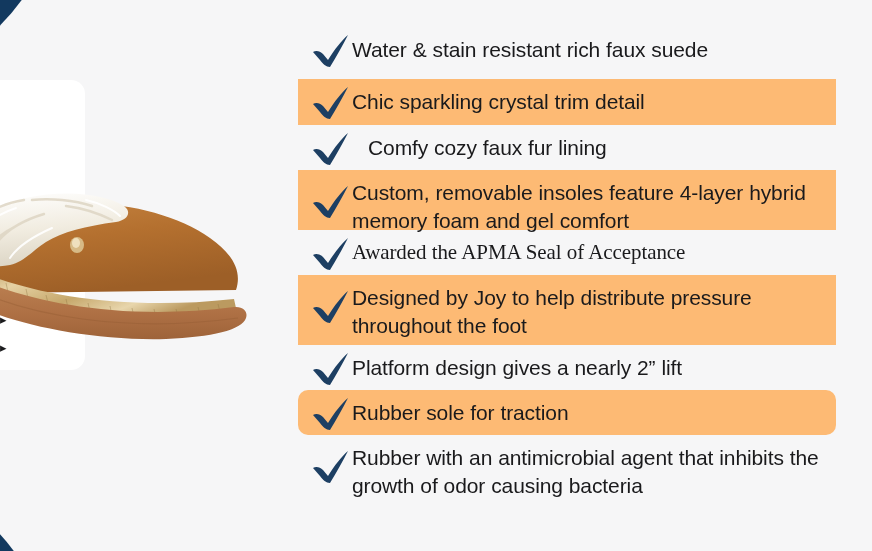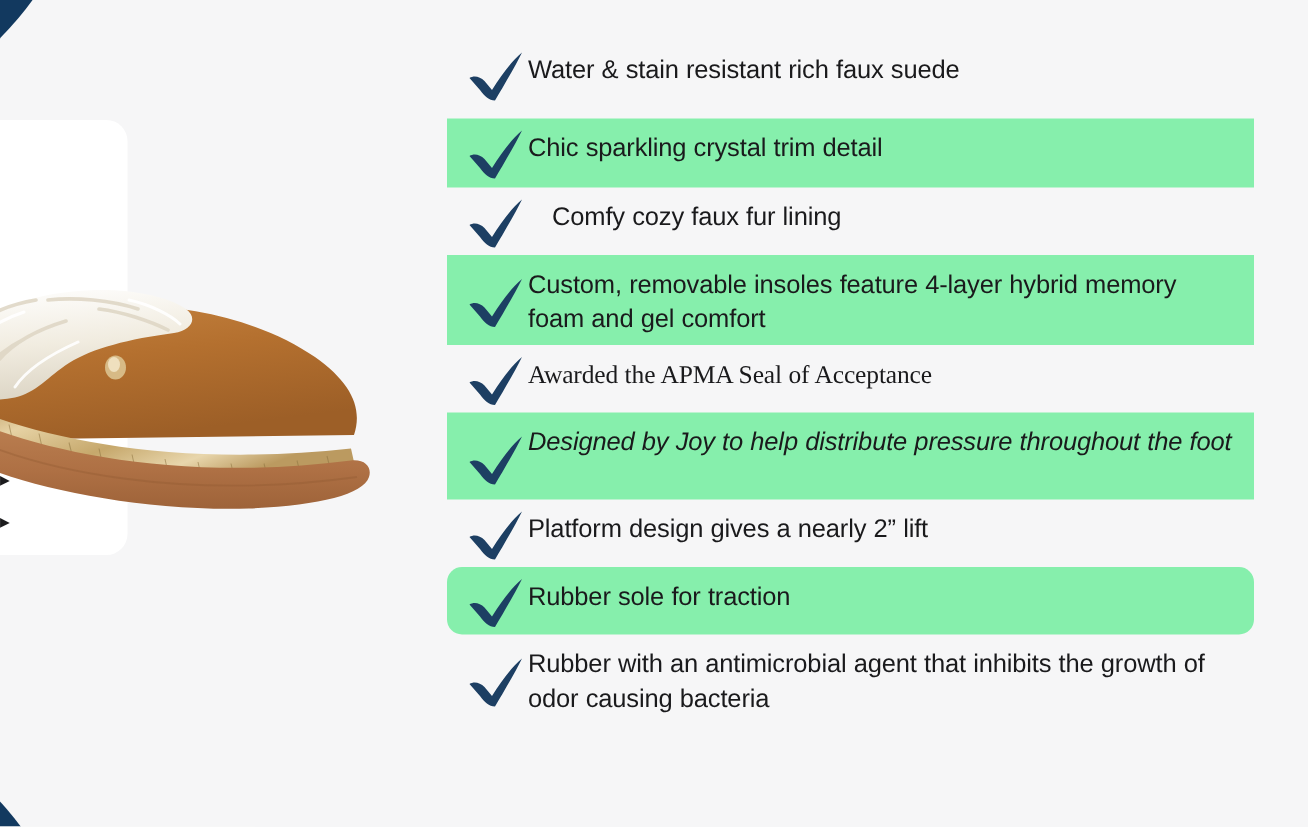--- a/index.html
+++ b/index.html
@@ -93,56 +93,56 @@
   .feature-row {
     position: relative;
     display: flex;
     align-items: flex-start;
     box-sizing: border-box;
     padding: 6px 10px 7px 8px;
     min-height: 45px;
     background: transparent;
   }
   .feature-row.striped {
-    background: #86efac;
+    background: #fdba74;
   }
 
   .check {
     flex: 0 0 auto;
     width: 46px;
     height: 32px;
     position: relative;
     margin-top: 2px;
   }
   .check svg {
     position: absolute;
     left: 4px;
     top: -2px;
     width: 42px;
     height: 36px;
   }
 
   .feature-text {
     flex: 1 1 auto;
     color: #1a1a1c;
-    font-size: 17px;
+    font-size: 21px;
     line-height: 1.33;
     letter-spacing: -0.1px;
     padding-top: 3px;
     font-weight: 400;
     word-spacing: 0.2px;
   }
 
   
   .feature-row.r1 { height: 52px; }
   .feature-row.r2 { height: 46px; }
   .feature-row.r3 { height: 45px; gap: 16px; }
   .feature-row.r4 { height: 60px; }
   .feature-row.r5 { height: 44px; font-family: Liberation Serif, serif; }
-  .feature-row.r6 { height: 58px; font-style: italic; }
+  .feature-row.r6 { height: 70px; }
   .feature-row.r7 { height: 45px; }
   .feature-row.r8 { height: 44px; border-radius: 10px; }
   .feature-row.r9 { height: 62px; }
 
   .feature-row.r4 .check svg,
   .feature-row.r6 .check svg,
   .feature-row.r9 .check svg { top: 6px; }
 </style>
 </head>
 <body>

